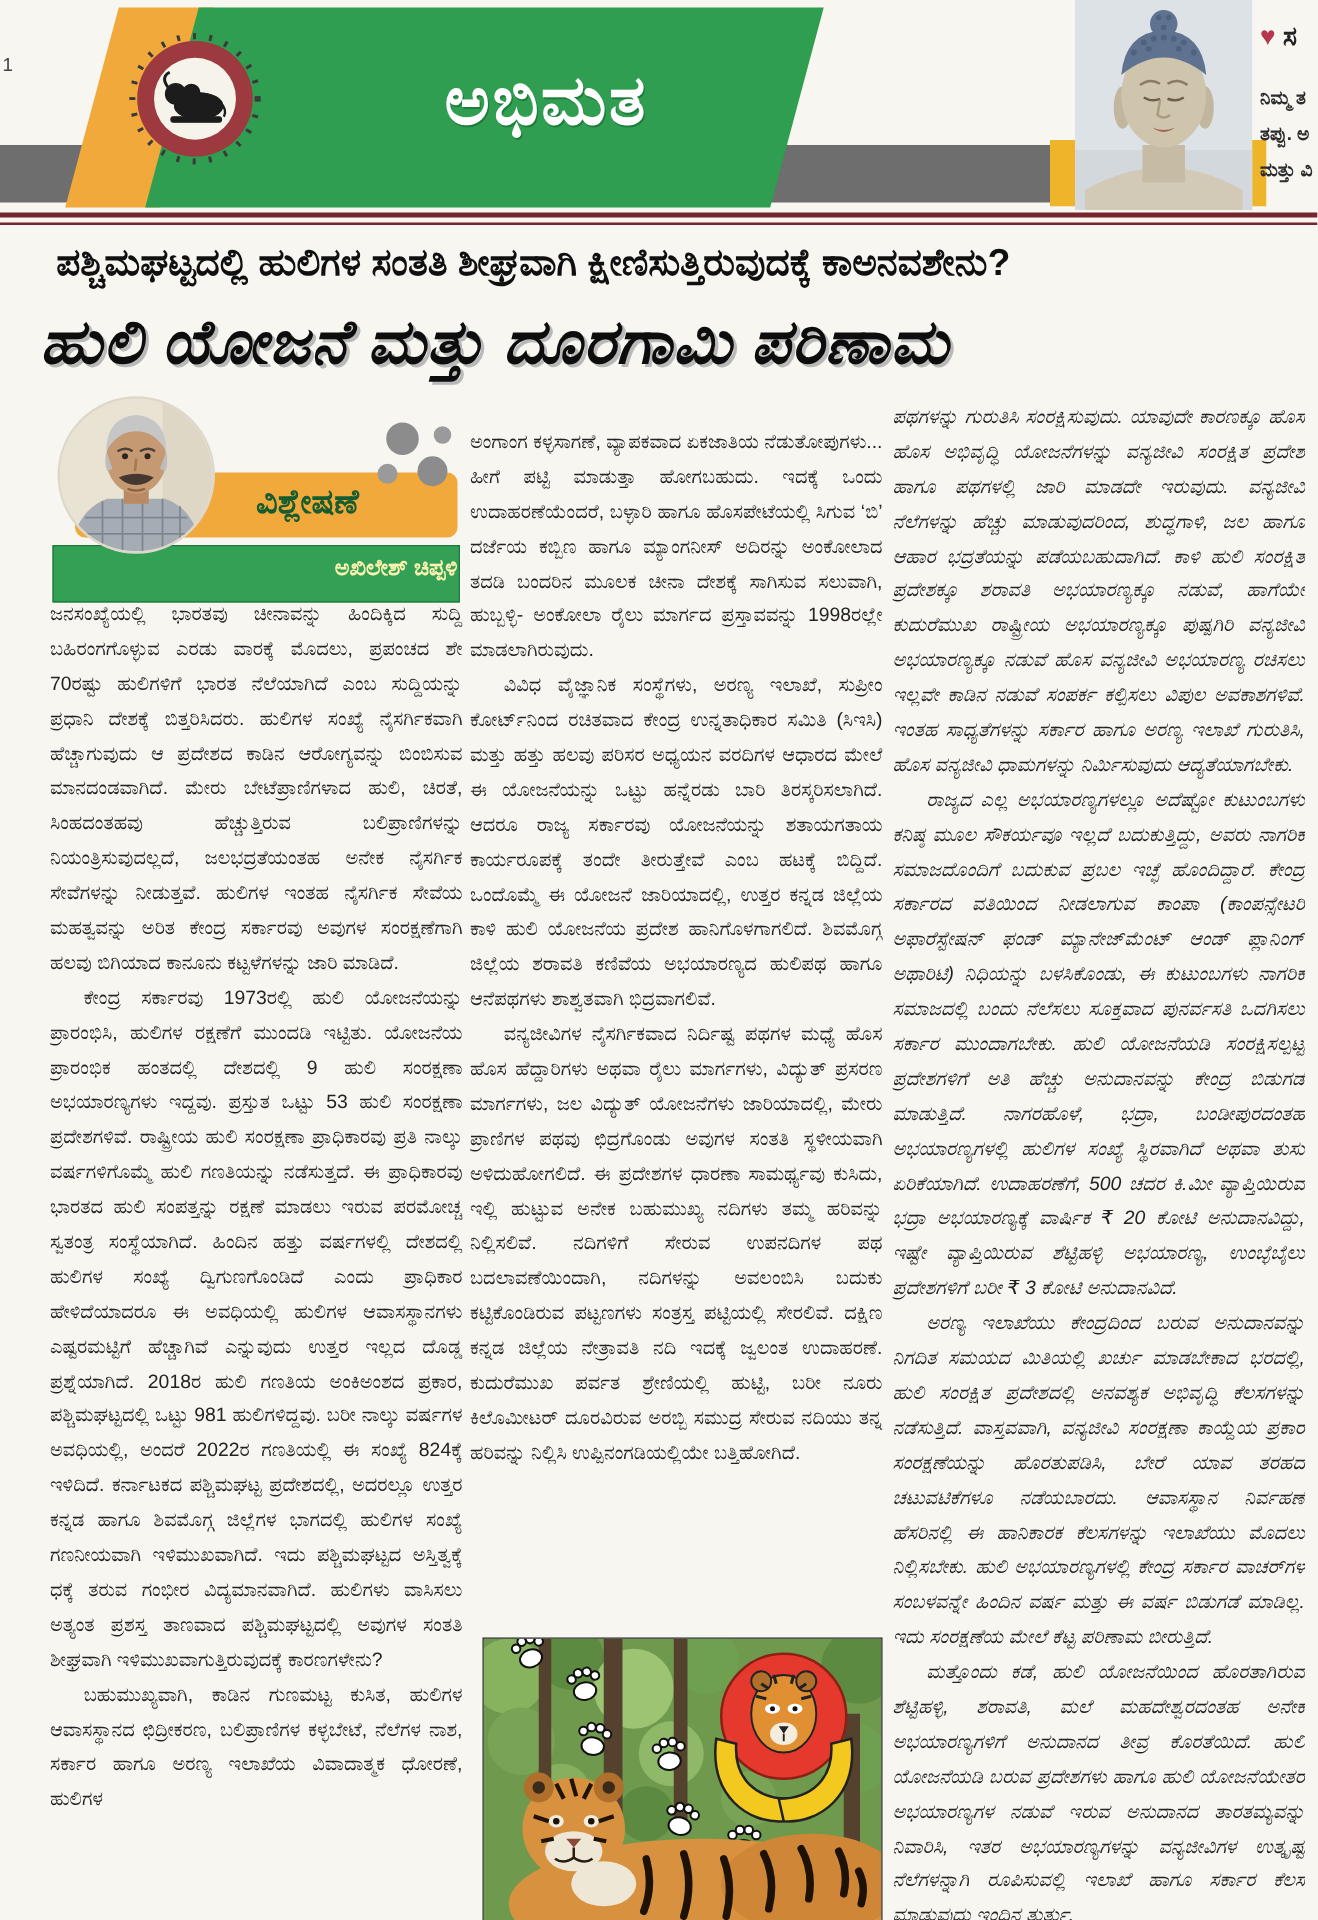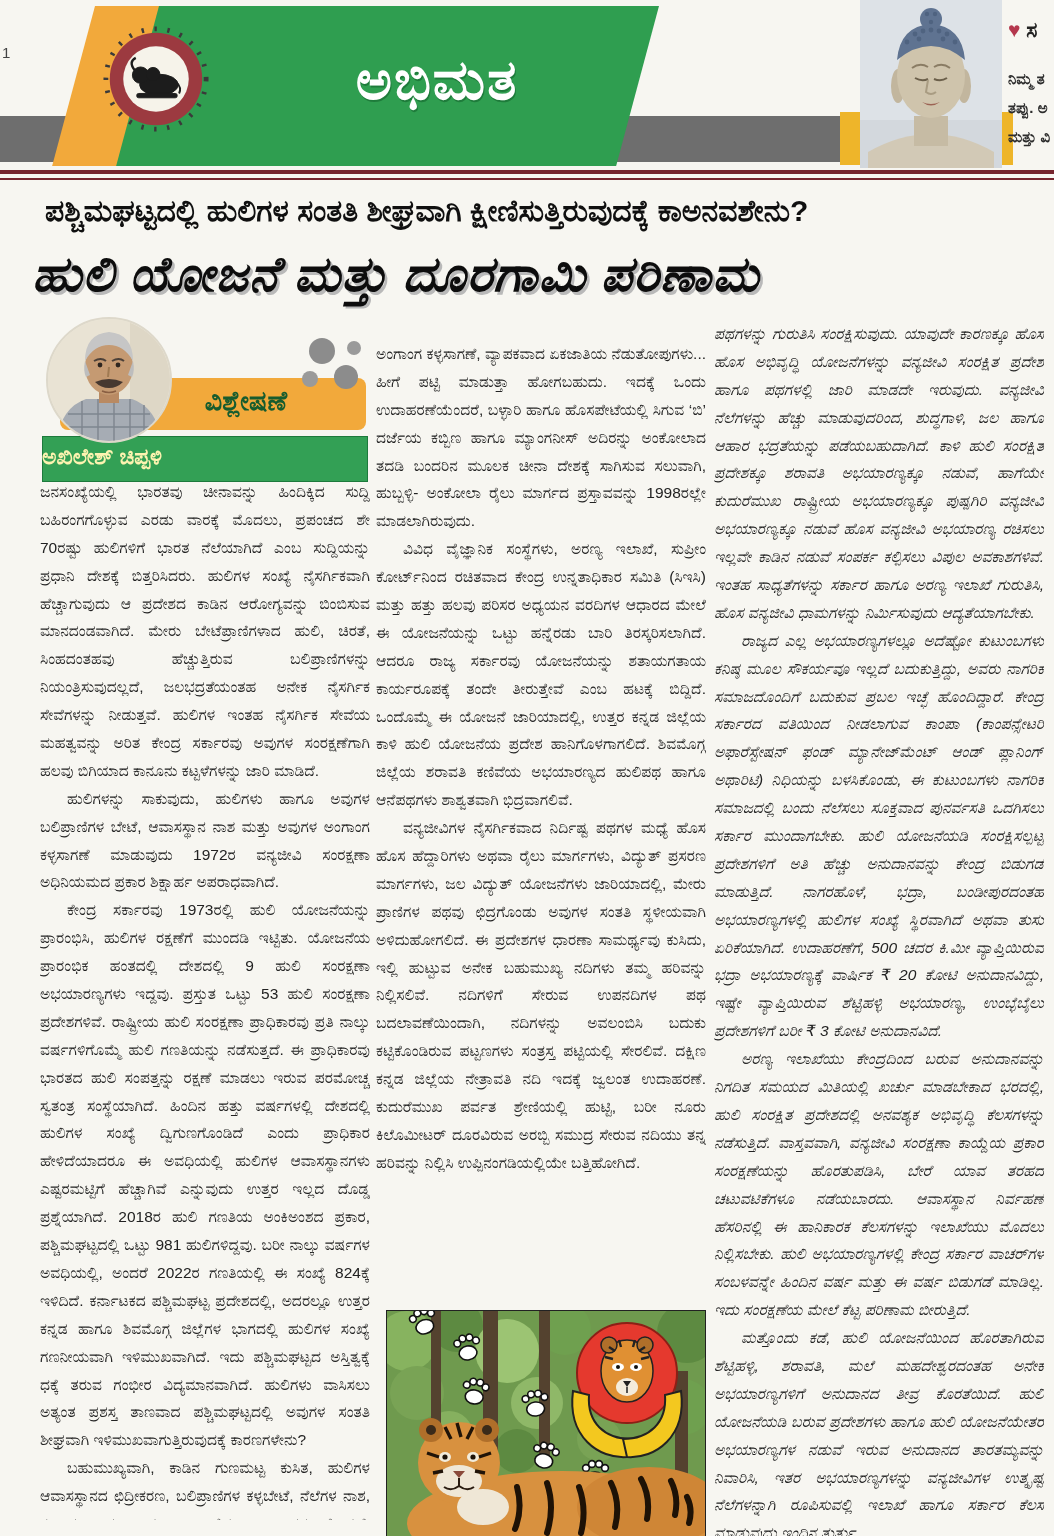--- a/index.html
+++ b/index.html
@@ -36,21 +36,21 @@
   #kicker{left:45px;top:194px;width:995px;font-size:30px;font-weight:700;color:#101010;}
   #headline{
     left:32px;top:246px;width:1016px;font-size:49px;font-weight:800;color:#0d0d0d;
     text-shadow:2.5px 2.5px 0 #b9b9b9;letter-spacing:1px;font-style:italic;
   }
 
   
   #analysis-bar{left:60px;top:378px;width:306px;height:52px;background:#f2a93b;border-radius:8px;}
   #analysis-label{left:138px;top:386px;width:216px;text-align:center;font-size:27px;font-weight:bold;color:#175c2e;}
   #author-bar{left:42px;top:436px;width:324px;height:44px;background:#33a055;border:1px solid #1d7a3c;}
-  #author-name{left:42px;top:444px;width:324px;text-align:left;font-size:22px;font-weight:bold;color:#fdf3b0;}
+  #author-name{left:42px;top:444px;width:324px;text-align:right;font-size:18px;font-weight:bold;color:#fdf3b0;}
   #author-photo{
     left:46px;top:317px;width:122px;height:122px;border-radius:50%;overflow:hidden;
     border:2px solid #ddd8ca;z-index:4;background:#ece6d8;
   }
   #dots-ornament{left:298px;top:335px;width:80px;height:60px;}
 
   
   .col{
     position:absolute;width:330px;overflow:hidden;
     font-size:15.5px;line-height:1.8;text-align:justify;color:#222;
@@ -177,21 +177,20 @@
   <svg viewBox="0 0 80 60" width="80" height="60">
     <circle cx="24" cy="16" r="13" fill="#8c8c8c"></circle>
     <circle cx="56" cy="13" r="7" fill="#9a9a9a"></circle>
     <circle cx="12" cy="44" r="8" fill="#9a9a9a"></circle>
     <circle cx="48" cy="42" r="12" fill="#8c8c8c"></circle>
   </svg>
 </div>
 
 <div class="col" id="col-left">
   <p>ಜನಸಂಖ್ಯೆಯಲ್ಲಿ ಭಾರತವು ಚೀನಾವನ್ನು ಹಿಂದಿಕ್ಕಿದ ಸುದ್ದಿ ಬಹಿರಂಗಗೊಳ್ಳುವ ಎರಡು ವಾರಕ್ಕೆ ಮೊದಲು, ಪ್ರಪಂಚದ ಶೇ 70ರಷ್ಟು ಹುಲಿಗಳಿಗೆ ಭಾರತ ನೆಲೆಯಾಗಿದೆ ಎಂಬ ಸುದ್ದಿಯನ್ನು ಪ್ರಧಾನಿ ದೇಶಕ್ಕೆ ಬಿತ್ತರಿಸಿದರು. ಹುಲಿಗಳ ಸಂಖ್ಯೆ ನೈಸರ್ಗಿಕವಾಗಿ ಹೆಚ್ಚಾಗುವುದು ಆ ಪ್ರದೇಶದ ಕಾಡಿನ ಆರೋಗ್ಯವನ್ನು ಬಿಂಬಿಸುವ ಮಾನದಂಡವಾಗಿದೆ. ಮೇರು ಬೇಟೆಪ್ರಾಣಿಗಳಾದ ಹುಲಿ, ಚಿರತೆ, ಸಿಂಹದಂತಹವು ಹೆಚ್ಚುತ್ತಿರುವ ಬಲಿಪ್ರಾಣಿಗಳನ್ನು ನಿಯಂತ್ರಿಸುವುದಲ್ಲದೆ, ಜಲಭದ್ರತೆಯಂತಹ ಅನೇಕ ನೈಸರ್ಗಿಕ ಸೇವೆಗಳನ್ನು ನೀಡುತ್ತವೆ. ಹುಲಿಗಳ ಇಂತಹ ನೈಸರ್ಗಿಕ ಸೇವೆಯ ಮಹತ್ವವನ್ನು ಅರಿತ ಕೇಂದ್ರ ಸರ್ಕಾರವು ಅವುಗಳ ಸಂರಕ್ಷಣೆಗಾಗಿ ಹಲವು ಬಿಗಿಯಾದ ಕಾನೂನು ಕಟ್ಟಳೆಗಳನ್ನು ಜಾರಿ ಮಾಡಿದೆ.</p>
-  <p>ಹುಲಿಗಳನ್ನು ಸಾಕುವುದು, ಹುಲಿಗಳು ಹಾಗೂ ಅವುಗಳ ಬಲಿಪ್ರಾಣಿಗಳ ಬೇಟೆ, ಆವಾಸಸ್ಥಾನ ನಾಶ ಮತ್ತು ಅವುಗಳ ಅಂಗಾಂಗ ಕಳ್ಳಸಾಗಣೆ ಮಾಡುವುದು 1972ರ ವನ್ಯಜೀವಿ ಸಂರಕ್ಷಣಾ ಅಧಿನಿಯಮದ ಪ್ರಕಾರ ಶಿಕ್ಷಾರ್ಹ ಅಪರಾಧವಾಗಿದೆ.</p>
   <p>ಕೇಂದ್ರ ಸರ್ಕಾರವು 1973ರಲ್ಲಿ ಹುಲಿ ಯೋಜನೆಯನ್ನು ಪ್ರಾರಂಭಿಸಿ, ಹುಲಿಗಳ ರಕ್ಷಣೆಗೆ ಮುಂದಡಿ ಇಟ್ಟಿತು. ಯೋಜನೆಯ ಪ್ರಾರಂಭಿಕ ಹಂತದಲ್ಲಿ ದೇಶದಲ್ಲಿ 9 ಹುಲಿ ಸಂರಕ್ಷಣಾ ಅಭಯಾರಣ್ಯಗಳು ಇದ್ದವು. ಪ್ರಸ್ತುತ ಒಟ್ಟು 53 ಹುಲಿ ಸಂರಕ್ಷಣಾ ಪ್ರದೇಶಗಳಿವೆ. ರಾಷ್ಟ್ರೀಯ ಹುಲಿ ಸಂರಕ್ಷಣಾ ಪ್ರಾಧಿಕಾರವು ಪ್ರತಿ ನಾಲ್ಕು ವರ್ಷಗಳಿಗೊಮ್ಮೆ ಹುಲಿ ಗಣತಿಯನ್ನು ನಡೆಸುತ್ತದೆ. ಈ ಪ್ರಾಧಿಕಾರವು ಭಾರತದ ಹುಲಿ ಸಂಪತ್ತನ್ನು ರಕ್ಷಣೆ ಮಾಡಲು ಇರುವ ಪರಮೋಚ್ಚ ಸ್ವತಂತ್ರ ಸಂಸ್ಥೆಯಾಗಿದೆ. ಹಿಂದಿನ ಹತ್ತು ವರ್ಷಗಳಲ್ಲಿ ದೇಶದಲ್ಲಿ ಹುಲಿಗಳ ಸಂಖ್ಯೆ ದ್ವಿಗುಣಗೊಂಡಿದೆ ಎಂದು ಪ್ರಾಧಿಕಾರ ಹೇಳಿದೆಯಾದರೂ ಈ ಅವಧಿಯಲ್ಲಿ ಹುಲಿಗಳ ಆವಾಸಸ್ಥಾನಗಳು ಎಷ್ಟರಮಟ್ಟಿಗೆ ಹೆಚ್ಚಾಗಿವೆ ಎನ್ನುವುದು ಉತ್ತರ ಇಲ್ಲದ ದೊಡ್ಡ ಪ್ರಶ್ನೆಯಾಗಿದೆ. 2018ರ ಹುಲಿ ಗಣತಿಯ ಅಂಕಿಅಂಶದ ಪ್ರಕಾರ, ಪಶ್ಚಿಮಘಟ್ಟದಲ್ಲಿ ಒಟ್ಟು 981 ಹುಲಿಗಳಿದ್ದವು. ಬರೀ ನಾಲ್ಕು ವರ್ಷಗಳ ಅವಧಿಯಲ್ಲಿ, ಅಂದರೆ 2022ರ ಗಣತಿಯಲ್ಲಿ ಈ ಸಂಖ್ಯೆ 824ಕ್ಕೆ ಇಳಿದಿದೆ. ಕರ್ನಾಟಕದ ಪಶ್ಚಿಮಘಟ್ಟ ಪ್ರದೇಶದಲ್ಲಿ, ಅದರಲ್ಲೂ ಉತ್ತರ ಕನ್ನಡ ಹಾಗೂ ಶಿವಮೊಗ್ಗ ಜಿಲ್ಲೆಗಳ ಭಾಗದಲ್ಲಿ ಹುಲಿಗಳ ಸಂಖ್ಯೆ ಗಣನೀಯವಾಗಿ ಇಳಿಮುಖವಾಗಿದೆ. ಇದು ಪಶ್ಚಿಮಘಟ್ಟದ ಅಸ್ತಿತ್ವಕ್ಕೆ ಧಕ್ಕೆ ತರುವ ಗಂಭೀರ ವಿದ್ಯಮಾನವಾಗಿದೆ. ಹುಲಿಗಳು ವಾಸಿಸಲು ಅತ್ಯಂತ ಪ್ರಶಸ್ತ ತಾಣವಾದ ಪಶ್ಚಿಮಘಟ್ಟದಲ್ಲಿ ಅವುಗಳ ಸಂತತಿ ಶೀಘ್ರವಾಗಿ ಇಳಿಮುಖವಾಗುತ್ತಿರುವುದಕ್ಕೆ ಕಾರಣಗಳೇನು?</p>
   <p>ಬಹುಮುಖ್ಯವಾಗಿ, ಕಾಡಿನ ಗುಣಮಟ್ಟ ಕುಸಿತ, ಹುಲಿಗಳ ಆವಾಸಸ್ಥಾನದ ಛಿದ್ರೀಕರಣ, ಬಲಿಪ್ರಾಣಿಗಳ ಕಳ್ಳಬೇಟೆ, ನೆಲೆಗಳ ನಾಶ, ಸರ್ಕಾರ ಹಾಗೂ ಅರಣ್ಯ ಇಲಾಖೆಯ ವಿವಾದಾತ್ಮಕ ಧೋರಣೆ, ಹುಲಿಗಳ</p>
 </div>
 
 <div class="col" id="col-mid">
   <p>ಅಂಗಾಂಗ ಕಳ್ಳಸಾಗಣೆ, ವ್ಯಾಪಕವಾದ ಏಕಜಾತಿಯ ನೆಡುತೋಪುಗಳು... ಹೀಗೆ ಪಟ್ಟಿ ಮಾಡುತ್ತಾ ಹೋಗಬಹುದು. ಇದಕ್ಕೆ ಒಂದು ಉದಾಹರಣೆಯೆಂದರೆ, ಬಳ್ಳಾರಿ ಹಾಗೂ ಹೊಸಪೇಟೆಯಲ್ಲಿ ಸಿಗುವ ‘ಬಿ’ ದರ್ಜೆಯ ಕಬ್ಬಿಣ ಹಾಗೂ ಮ್ಯಾಂಗನೀಸ್ ಅದಿರನ್ನು ಅಂಕೋಲಾದ ತದಡಿ ಬಂದರಿನ ಮೂಲಕ ಚೀನಾ ದೇಶಕ್ಕೆ ಸಾಗಿಸುವ ಸಲುವಾಗಿ, ಹುಬ್ಬಳ್ಳಿ- ಅಂಕೋಲಾ ರೈಲು ಮಾರ್ಗದ ಪ್ರಸ್ತಾವವನ್ನು 1998ರಲ್ಲೇ ಮಾಡಲಾಗಿರುವುದು.</p>
   <p>ವಿವಿಧ ವೈಜ್ಞಾನಿಕ ಸಂಸ್ಥೆಗಳು, ಅರಣ್ಯ ಇಲಾಖೆ, ಸುಪ್ರೀಂ ಕೋರ್ಟ್‌ನಿಂದ ರಚಿತವಾದ ಕೇಂದ್ರ ಉನ್ನತಾಧಿಕಾರ ಸಮಿತಿ (ಸಿಇಸಿ) ಮತ್ತು ಹತ್ತು ಹಲವು ಪರಿಸರ ಅಧ್ಯಯನ ವರದಿಗಳ ಆಧಾರದ ಮೇಲೆ ಈ ಯೋಜನೆಯನ್ನು ಒಟ್ಟು ಹನ್ನೆರಡು ಬಾರಿ ತಿರಸ್ಕರಿಸಲಾಗಿದೆ. ಆದರೂ ರಾಜ್ಯ ಸರ್ಕಾರವು ಯೋಜನೆಯನ್ನು ಶತಾಯಗತಾಯ ಕಾರ್ಯರೂಪಕ್ಕೆ ತಂದೇ ತೀರುತ್ತೇವೆ ಎಂಬ ಹಟಕ್ಕೆ ಬಿದ್ದಿದೆ. ಒಂದೊಮ್ಮೆ ಈ ಯೋಜನೆ ಜಾರಿಯಾದಲ್ಲಿ, ಉತ್ತರ ಕನ್ನಡ ಜಿಲ್ಲೆಯ ಕಾಳಿ ಹುಲಿ ಯೋಜನೆಯ ಪ್ರದೇಶ ಹಾನಿಗೊಳಗಾಗಲಿದೆ. ಶಿವಮೊಗ್ಗ ಜಿಲ್ಲೆಯ ಶರಾವತಿ ಕಣಿವೆಯ ಅಭಯಾರಣ್ಯದ ಹುಲಿಪಥ ಹಾಗೂ ಆನೆಪಥಗಳು ಶಾಶ್ವತವಾಗಿ ಭಿದ್ರವಾಗಲಿವೆ.</p>
   <p>ವನ್ಯಜೀವಿಗಳ ನೈಸರ್ಗಿಕವಾದ ನಿರ್ದಿಷ್ಟ ಪಥಗಳ ಮಧ್ಯೆ ಹೊಸ ಹೊಸ ಹೆದ್ದಾರಿಗಳು ಅಥವಾ ರೈಲು ಮಾರ್ಗಗಳು, ವಿದ್ಯುತ್ ಪ್ರಸರಣ ಮಾರ್ಗಗಳು, ಜಲ ವಿದ್ಯುತ್ ಯೋಜನೆಗಳು ಜಾರಿಯಾದಲ್ಲಿ, ಮೇರು ಪ್ರಾಣಿಗಳ ಪಥವು ಛಿದ್ರಗೊಂಡು ಅವುಗಳ ಸಂತತಿ ಸ್ಥಳೀಯವಾಗಿ ಅಳಿದುಹೋಗಲಿದೆ. ಈ ಪ್ರದೇಶಗಳ ಧಾರಣಾ ಸಾಮರ್ಥ್ಯವು ಕುಸಿದು, ಇಲ್ಲಿ ಹುಟ್ಟುವ ಅನೇಕ ಬಹುಮುಖ್ಯ ನದಿಗಳು ತಮ್ಮ ಹರಿವನ್ನು ನಿಲ್ಲಿಸಲಿವೆ. ನದಿಗಳಿಗೆ ಸೇರುವ ಉಪನದಿಗಳ ಪಥ ಬದಲಾವಣೆಯಿಂದಾಗಿ, ನದಿಗಳನ್ನು ಅವಲಂಬಿಸಿ ಬದುಕು ಕಟ್ಟಿಕೊಂಡಿರುವ ಪಟ್ಟಣಗಳು ಸಂತ್ರಸ್ತ ಪಟ್ಟಿಯಲ್ಲಿ ಸೇರಲಿವೆ. ದಕ್ಷಿಣ ಕನ್ನಡ ಜಿಲ್ಲೆಯ ನೇತ್ರಾವತಿ ನದಿ ಇದಕ್ಕೆ ಜ್ವಲಂತ ಉದಾಹರಣೆ. ಕುದುರೆಮುಖ ಪರ್ವತ ಶ್ರೇಣಿಯಲ್ಲಿ ಹುಟ್ಟಿ, ಬರೀ ನೂರು ಕಿಲೊಮೀಟರ್ ದೂರವಿರುವ ಅರಬ್ಬಿ ಸಮುದ್ರ ಸೇರುವ ನದಿಯು ತನ್ನ ಹರಿವನ್ನು ನಿಲ್ಲಿಸಿ ಉಪ್ಪಿನಂಗಡಿಯಲ್ಲಿಯೇ ಬತ್ತಿಹೋಗಿದೆ.</p>
 </div>
 

